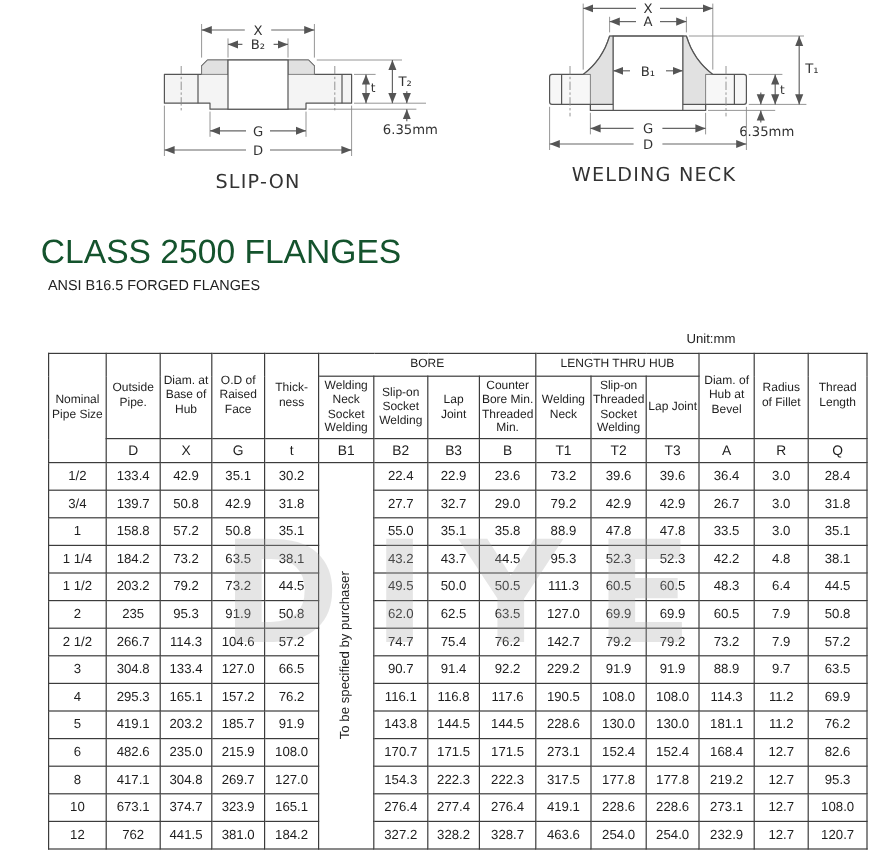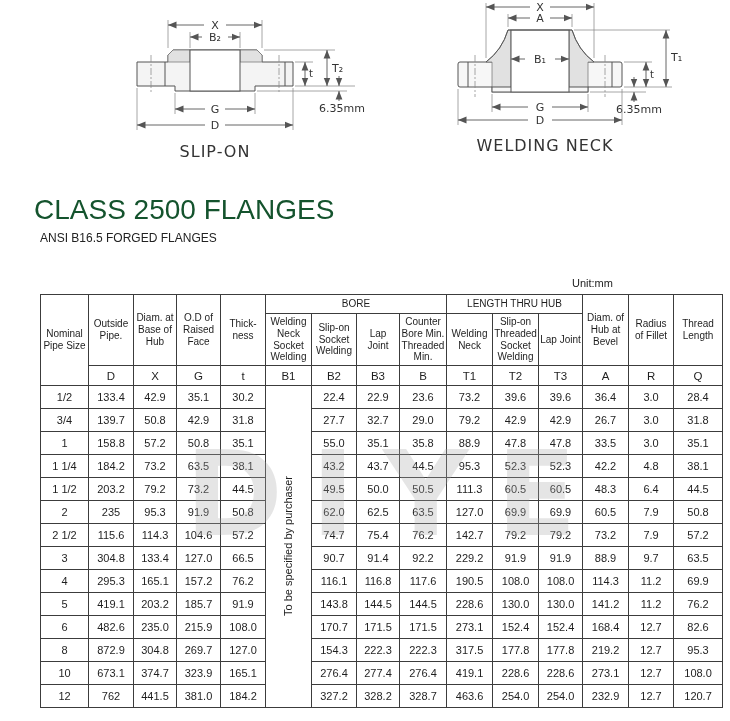--- a/index.html
+++ b/index.html
@@ -319,21 +319,21 @@
             <td>63.5</td>
             <td>127.0</td>
             <td>69.9</td>
             <td>69.9</td>
             <td>60.5</td>
             <td>7.9</td>
             <td>50.8</td>
           </tr>
           <tr>
             <td>2 1/2</td>
-            <td>115.6</td>
+            <td>266.7</td>
             <td>114.3</td>
             <td>104.6</td>
             <td>57.2</td>
             <td>74.7</td>
             <td>75.4</td>
             <td>76.2</td>
             <td>142.7</td>
             <td>79.2</td>
             <td>79.2</td>
             <td>73.2</td>
@@ -377,21 +377,21 @@
             <td>419.1</td>
             <td>203.2</td>
             <td>185.7</td>
             <td>91.9</td>
             <td>143.8</td>
             <td>144.5</td>
             <td>144.5</td>
             <td>228.6</td>
             <td>130.0</td>
             <td>130.0</td>
-            <td>141.2</td>
+            <td>181.1</td>
             <td>11.2</td>
             <td>76.2</td>
           </tr>
           <tr>
             <td>6</td>
             <td>482.6</td>
             <td>235.0</td>
             <td>215.9</td>
             <td>108.0</td>
             <td>170.7</td>
@@ -399,21 +399,21 @@
             <td>171.5</td>
             <td>273.1</td>
             <td>152.4</td>
             <td>152.4</td>
             <td>168.4</td>
             <td>12.7</td>
             <td>82.6</td>
           </tr>
           <tr>
             <td>8</td>
-            <td>872.9</td>
+            <td>417.1</td>
             <td>304.8</td>
             <td>269.7</td>
             <td>127.0</td>
             <td>154.3</td>
             <td>222.3</td>
             <td>222.3</td>
             <td>317.5</td>
             <td>177.8</td>
             <td>177.8</td>
             <td>219.2</td>

